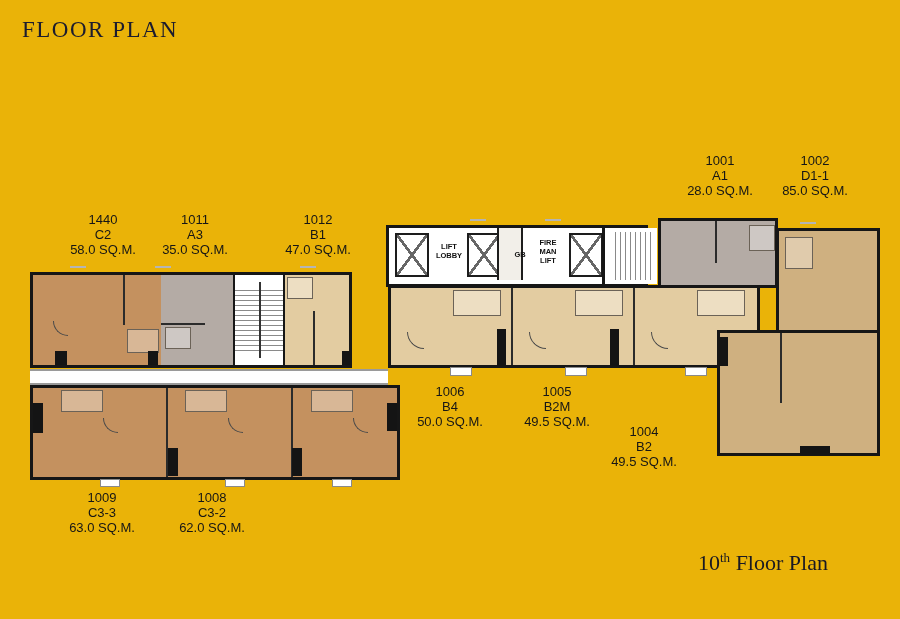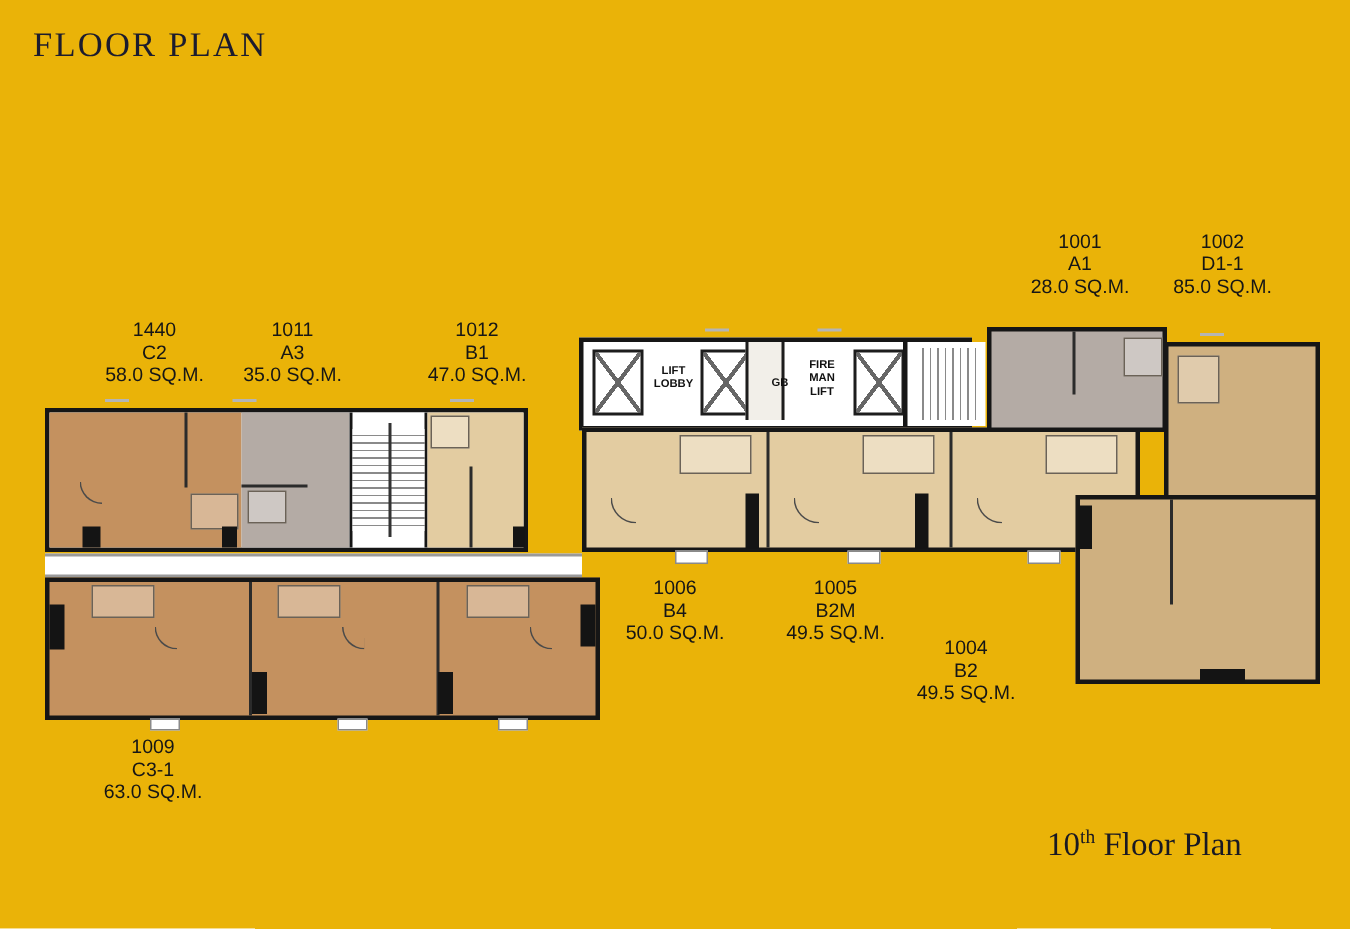--- a/index.html
+++ b/index.html
@@ -187,21 +187,26 @@
     <div>B2M</div>
     <div>49.5 SQ.M.</div>
   </div>
   <div class="ulabel" style="left:589px;top:384px;margin-top:40px;">
     <div>1004</div>
     <div>B2</div>
     <div>49.5 SQ.M.</div>
   </div>
   <div class="ulabel" style="left:47px;top:490px;">
     <div>1009</div>
-    <div>C3-1</div>
+    <div>C3-3</div>
     <div>63.0 SQ.M.</div>
+  </div>
+  <div class="ulabel" style="left:157px;top:490px;">
+    <div>1008</div>
+    <div>C3-2</div>
+    <div>62.0 SQ.M.</div>
   </div>
 
   <div class="caption">
     <span>10</span><sup>th</sup><span> Floor Plan</span>
   </div>
 
 </div>
 
 </body></html>

